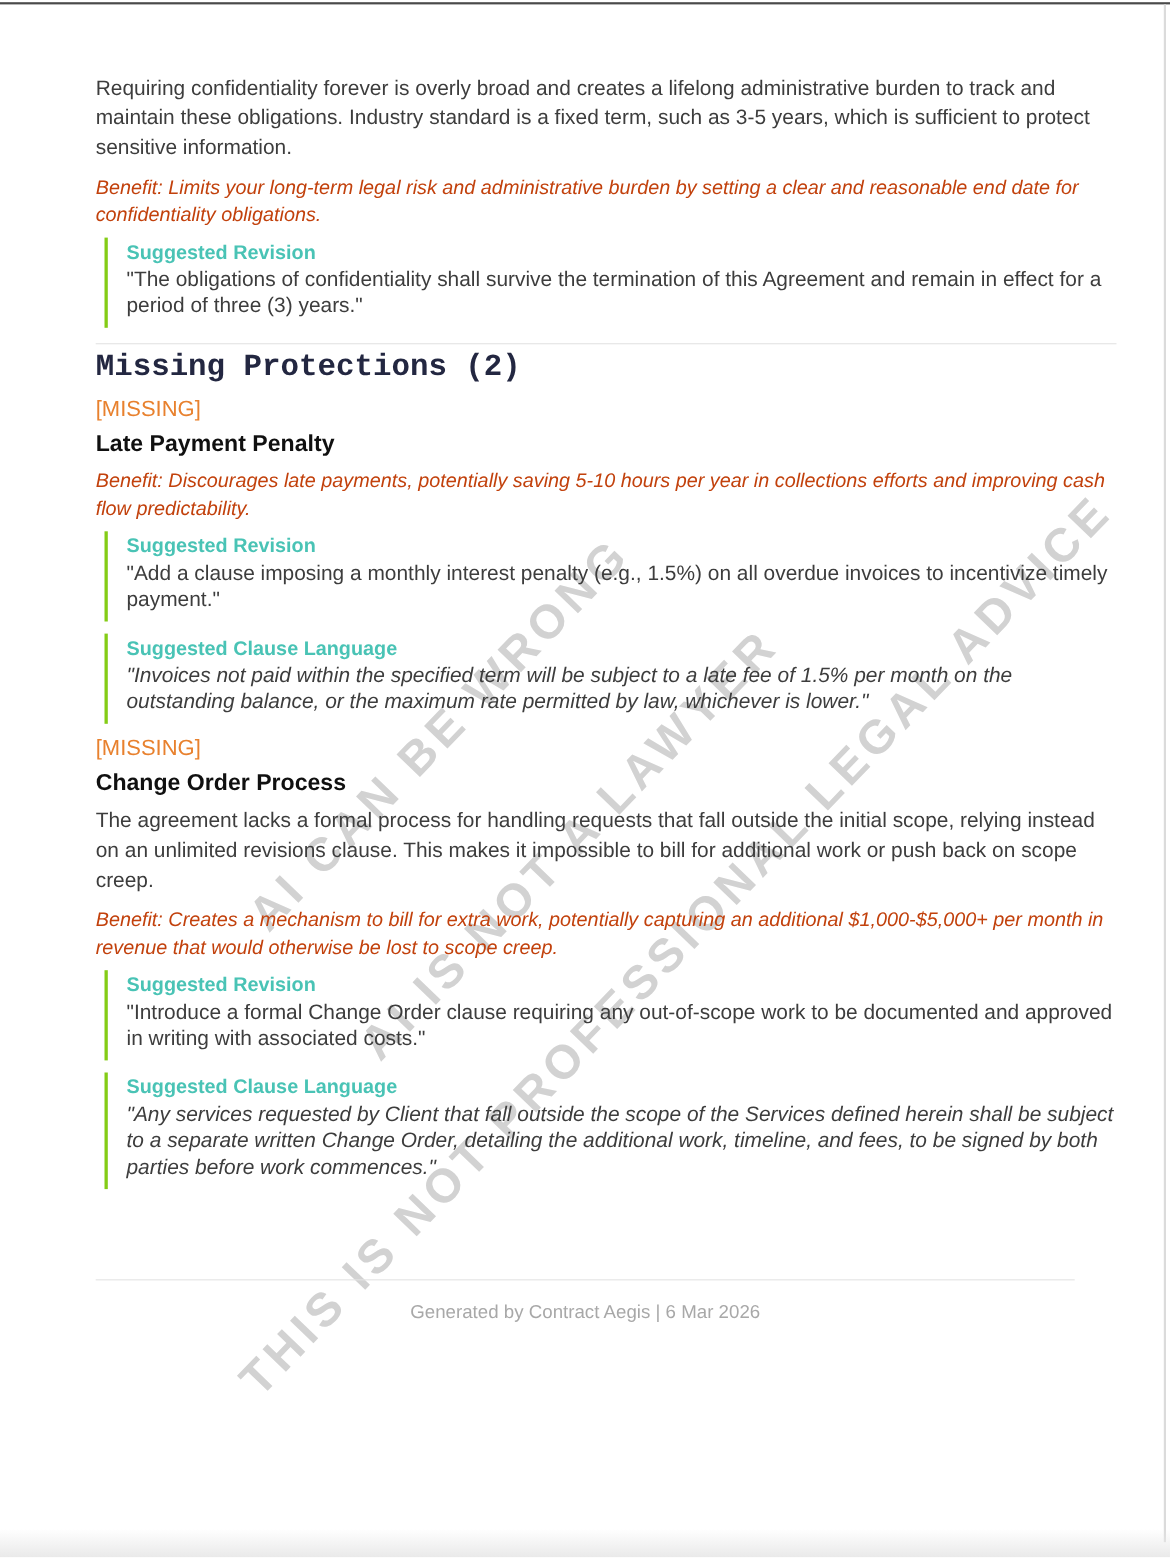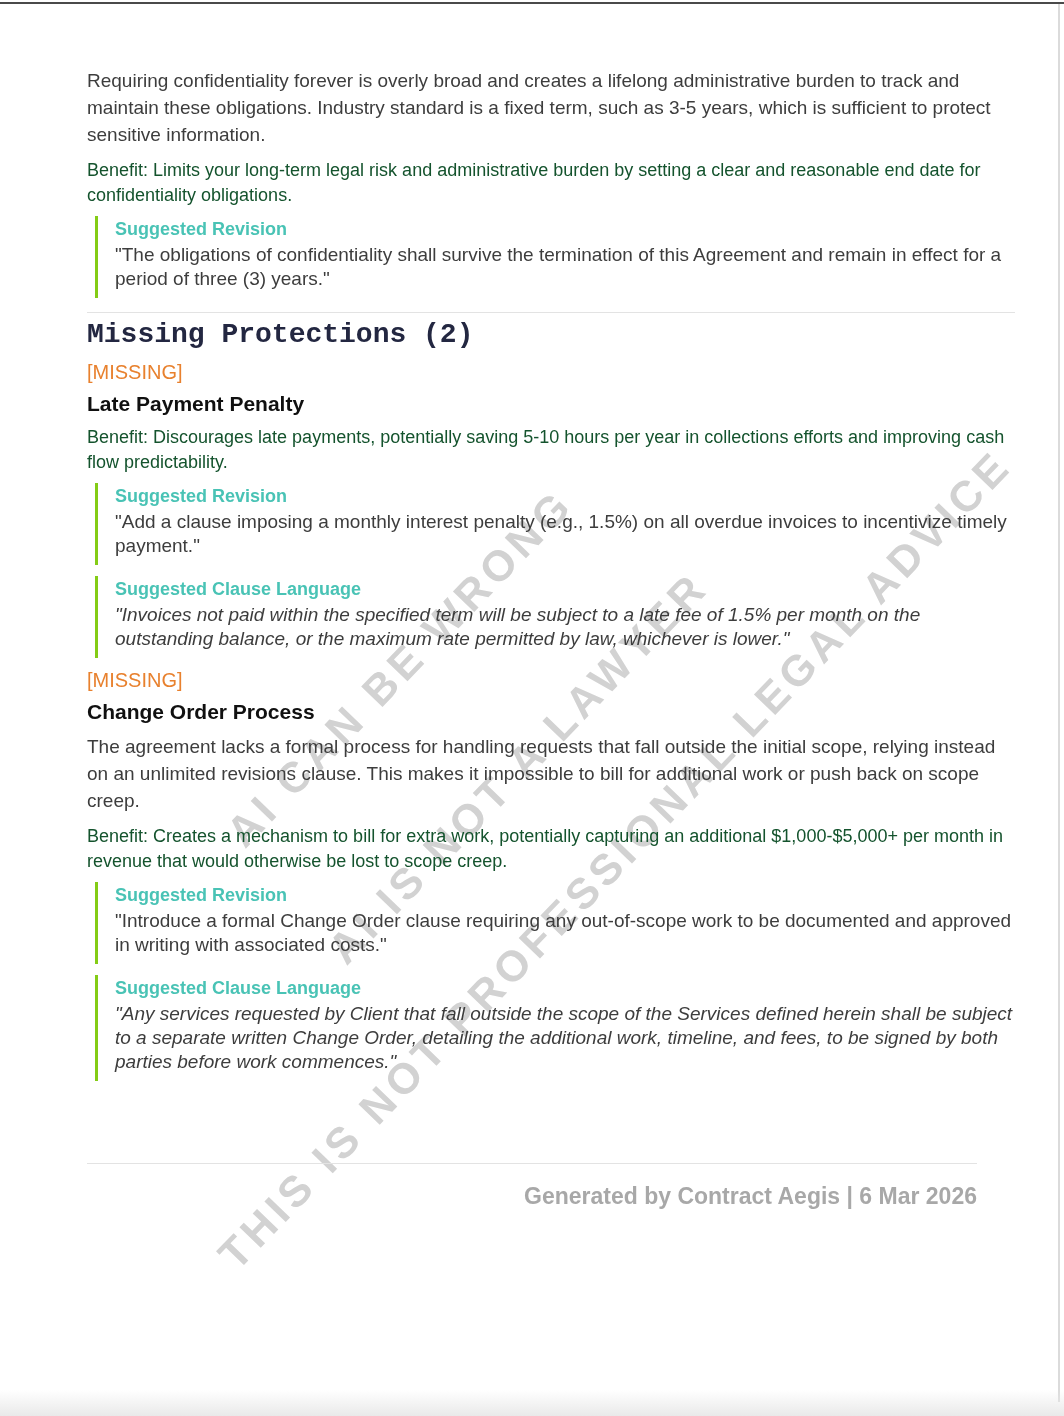--- a/index.html
+++ b/index.html
@@ -40,21 +40,21 @@
 
   .content { position: relative; z-index: 1; padding: 67px 49px 0 87px; }
 
   p.body-text {
     margin: 0 0 10px 0;
     font-size: 19px; line-height: 27px; color: #3d3d3d;
   }
   p.benefit {
     margin: 0 0 8px 0;
     font-size: 18px; line-height: 25px;
-    color: #14532d; 
+    color: #c2410c; font-style: italic;
   }
   .block {
     margin: 0 0 11px 8px;
     border-left: 3px solid #84cc16;
     padding: 2px 0 7px 17px;
   }
   .block-label {
     font-size: 18px; line-height: 22px; font-weight: bold;
     color: #49c3b5; margin-bottom: 3px;
   }
@@ -73,21 +73,21 @@
     font-size: 20px; line-height: 23px; font-weight: normal;
     color: #e8812e; margin: 0 0 7px 0;
   }
   h2.item-title {
     margin: 0 0 9px 0;
     font-size: 21px; line-height: 25px; color: #101010;
   }
 
   .footer-area { position: absolute; left: 87px; right: 87px; top: 1163px; z-index: 1; }
   .footer-area hr { border: none; border-top: 1px solid #e3e3e3; margin: 0; }
-  .footer-text { margin-top: 19px; text-align: right; font-size: 23px; color: #a8a8a8; font-weight: bold; }
+  .footer-text { margin-top: 19px; text-align: center; font-size: 17px; color: #a8a8a8; }
 </style>
 </head>
 <body>
 
 <div class="page">
 
   <div class="top-edge"></div>
   <div class="right-edge"></div>
 
   <div class="watermark-layer">

